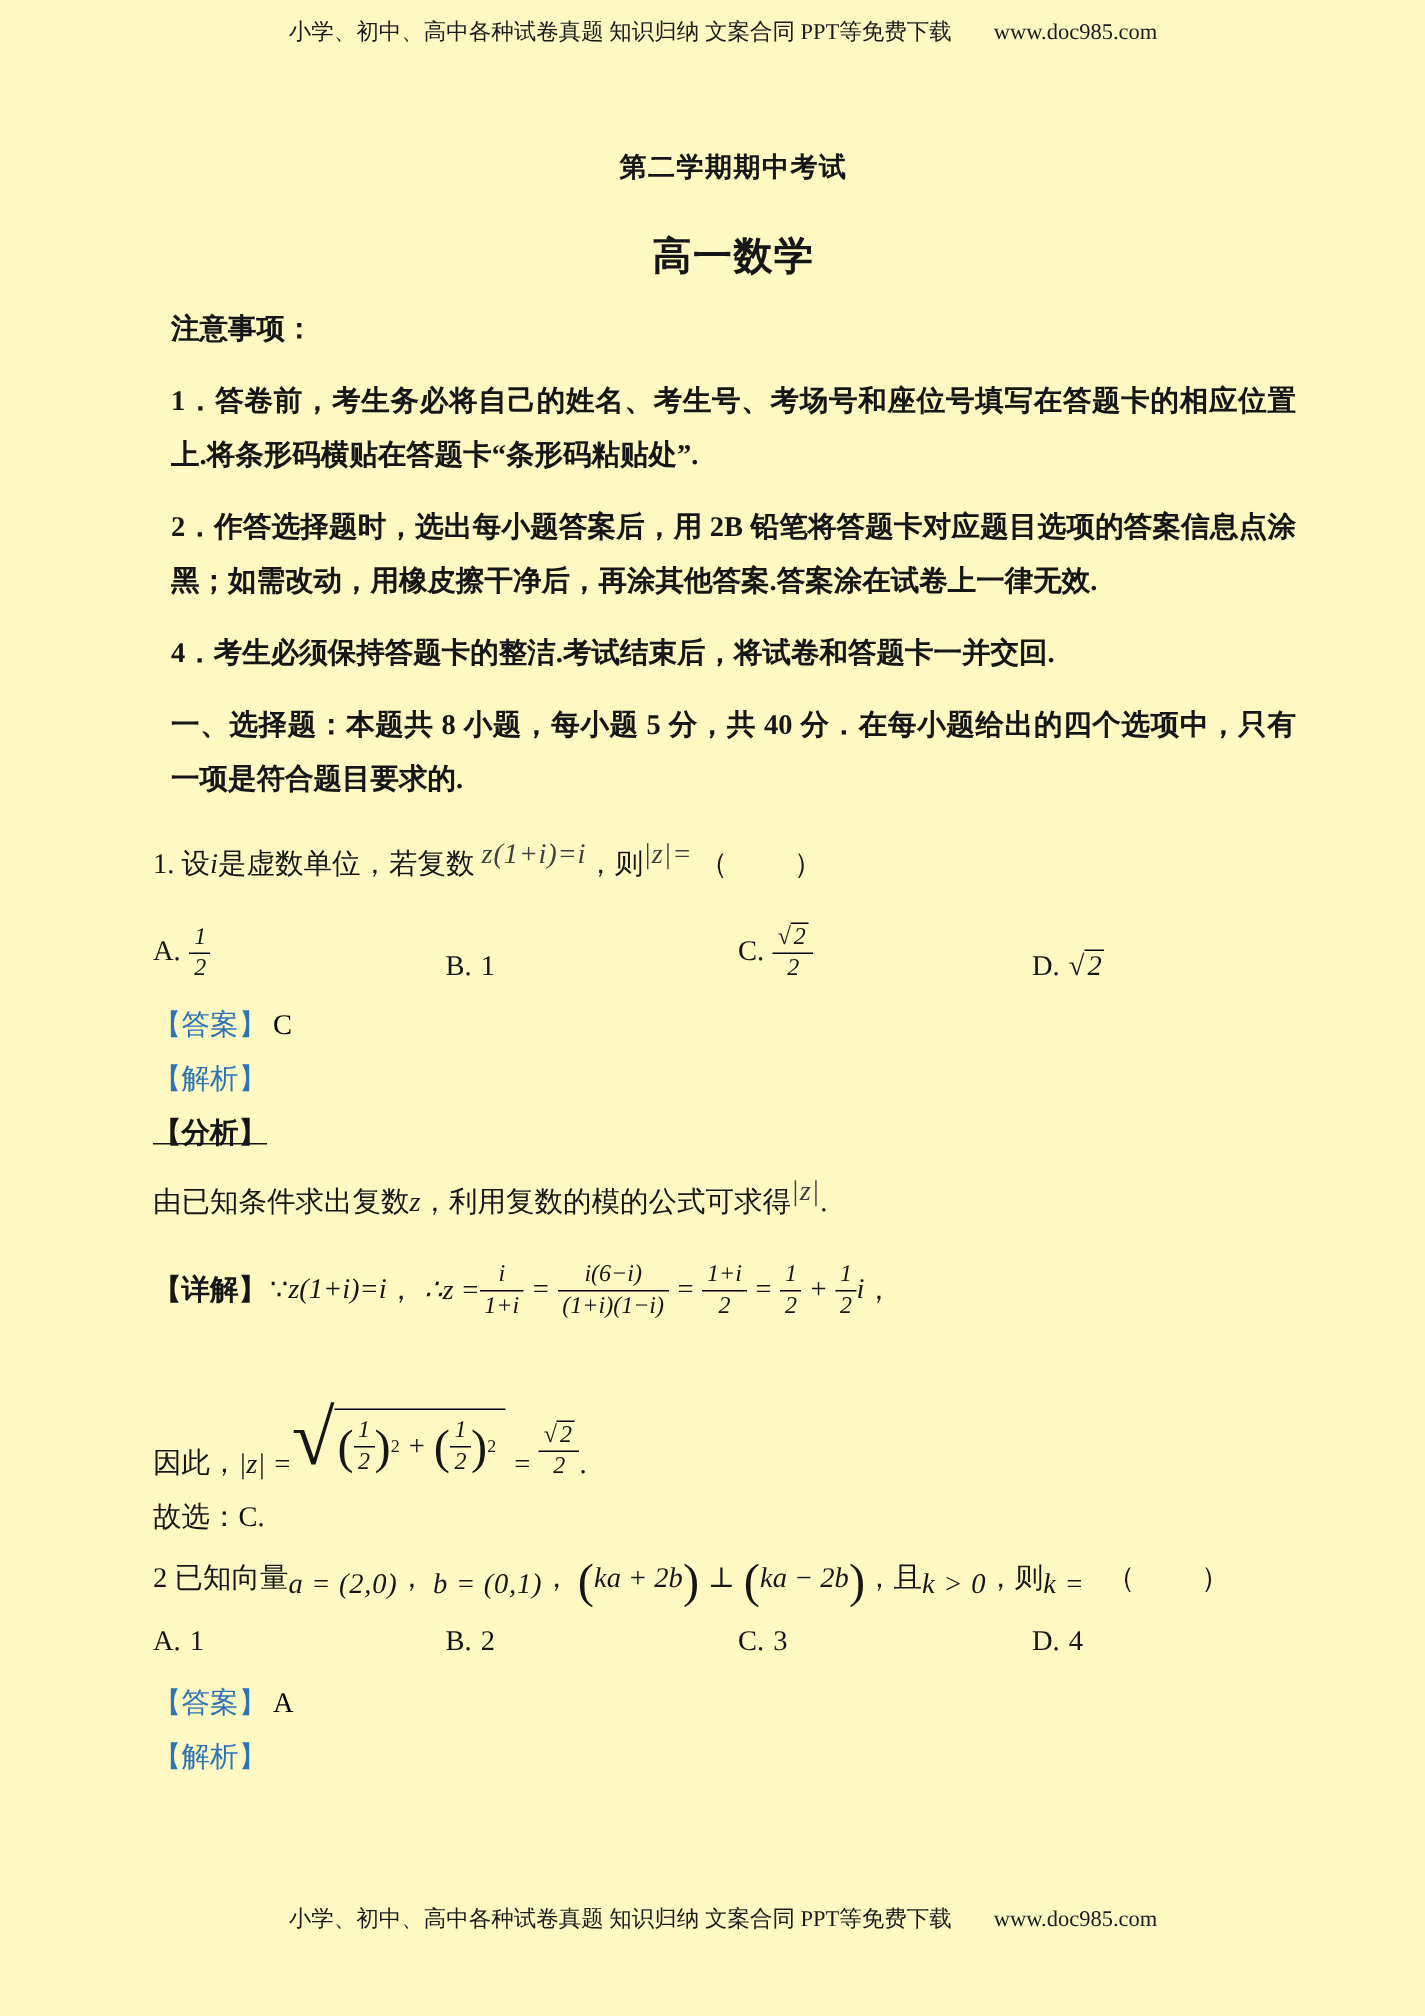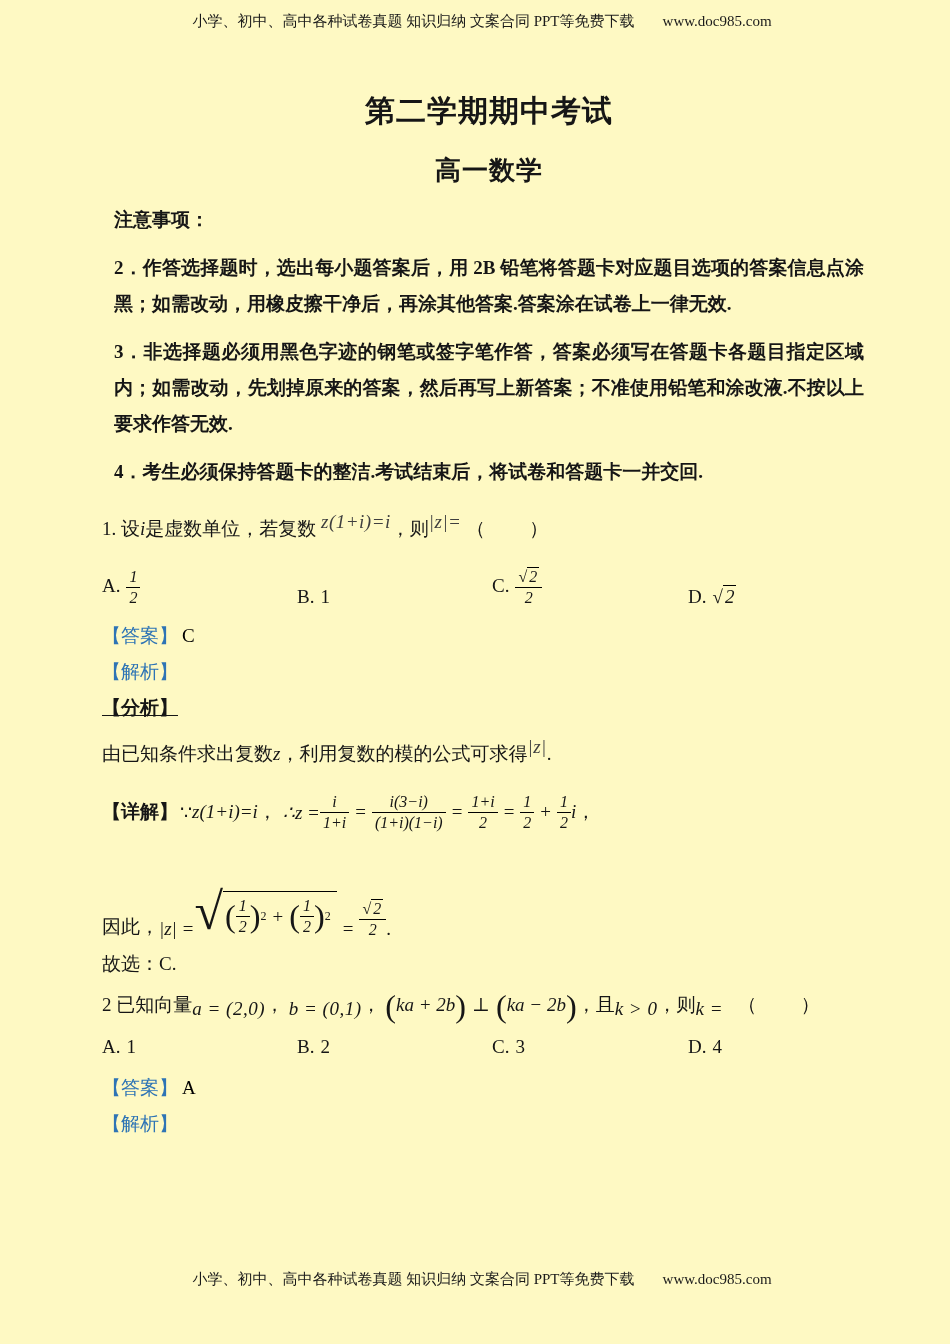--- a/index.html
+++ b/index.html
@@ -9,21 +9,21 @@
     color:#161616;font-size:19px;overflow:hidden;margin:0 auto;padding-left:14px;
   }
   .hdr{
     position:absolute;top:12px;left:0;width:100%;text-align:center;
     font-size:15px;color:#1a1a1a;white-space:nowrap;
   }
   .hdr .url{margin-left:28px;}
   .ftr{position:absolute;top:1270px;left:0;width:100%;text-align:center;font-size:15px;color:#1a1a1a;white-space:nowrap;}
   .ftr .url{margin-left:28px;}
   .content{padding:94px 88px 0 88px;}
-  h1.title{font-size:30px;font-weight:bold;text-align:center;margin:0;line-height:34px;letter-spacing:1px;}
+  h1.title{font-size:18px;font-weight:bold;text-align:center;margin:0;line-height:34px;letter-spacing:1px;}
   h2.subtitle{font-size:26px;font-weight:bold;text-align:center;margin:26px 0 14px 0;line-height:34px;letter-spacing:1px;}
   .notice-head{font-weight:bold;margin-top:16px;line-height:36px;}
   p.para{margin:12px;line-height:36px;text-align:justify;}
   p.bold{font-weight:bold;}
   
   .qline{margin-top:2px;line-height:40px;height:40px;white-space:nowrap;}
   .q2line{margin-top:8px;line-height:42px;height:42px;white-space:nowrap;}
   .math{font-family:"Liberation Serif","DejaVu Serif",serif;font-style:italic;}
   .mraise{font-style:italic;color:#3f3f3f;vertical-align:7px;letter-spacing:.5px;}
   .mlow{font-style:italic;vertical-align:-4px;letter-spacing:.5px;}
@@ -74,23 +74,24 @@
   <div class="hdr">
     <span>小学、初中、高中各种试卷真题  知识归纳  文案合同  PPT等免费下载</span><span class="url">www.doc985.com</span>
   </div>
 
   <div class="content">
 
     <h1 class="title">第二学期期中考试</h1>
     <h2 class="subtitle">高一数学</h2>
 
     <p class="para notice-head">注意事项：</p>
+    <p class="para bold">1．答卷前，考生务必将自己的姓名、考生号、考场号和座位号填写在答题卡的相应位置上.将条形码横贴在答题卡“条形码粘贴处”.</p>
     <p class="para bold">2．作答选择题时，选出每小题答案后，用 2B 铅笔将答题卡对应题目选项的答案信息点涂黑；如需改动，用橡皮擦干净后，再涂其他答案.答案涂在试卷上一律无效.</p>
-    <p class="para bold">3．非选择题必须用黑色字迹的钢笔或签字笔作答，答案必须写在答题卡各题目指定区域内；如需改动，先划掉原来的答案，然后再写上新答案；不准使用铅笔和涂改液.不按以上要求作答无效.</p>
     <p class="para bold">4．考生必须保持答题卡的整洁.考试结束后，将试卷和答题卡一并交回.</p>
+    <p class="para bold">一、选择题：本题共 8 小题，每小题 5 分，共 40 分．在每小题给出的四个选项中，只有一项是符合题目要求的.</p>
 
     <div class="qline">
       <span>1.</span>
       <span>设</span><span class="math">i</span><span>是虚数单位，若复数</span>
       <span class="mraise">z(1+i)=i</span><span>，则</span><span class="mraise">|z|=</span>
       <span class="paren">（　　）</span>
     </div>
 
     <div class="optrow optrow1">
       <span class="opt">
@@ -132,21 +133,21 @@
         <span class="math">z(1+i)=i</span>
         <span>，</span>
       <span class="gap"></span>
       <span class="math">∴z =</span>
       <span class="frac">
           <span class="fn">i</span>
           <span class="fd">1+i</span>
         </span>
       <span class="op">=</span>
       <span class="frac">
-          <span class="fn">i(3−i)</span>
+          <span class="fn">i(6−i)</span>
           <span class="fd">(1+i)(1−i)</span>
         </span>
       <span class="op">=</span>
       <span class="frac">
           <span class="fn">1+i</span>
           <span class="fd">2</span>
         </span>
       <span class="op">=</span>
       <span class="frac">
           <span class="fn">1</span>

